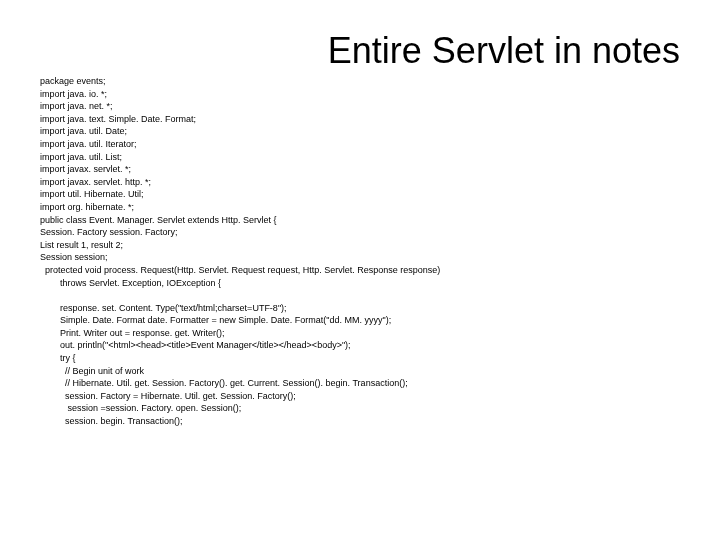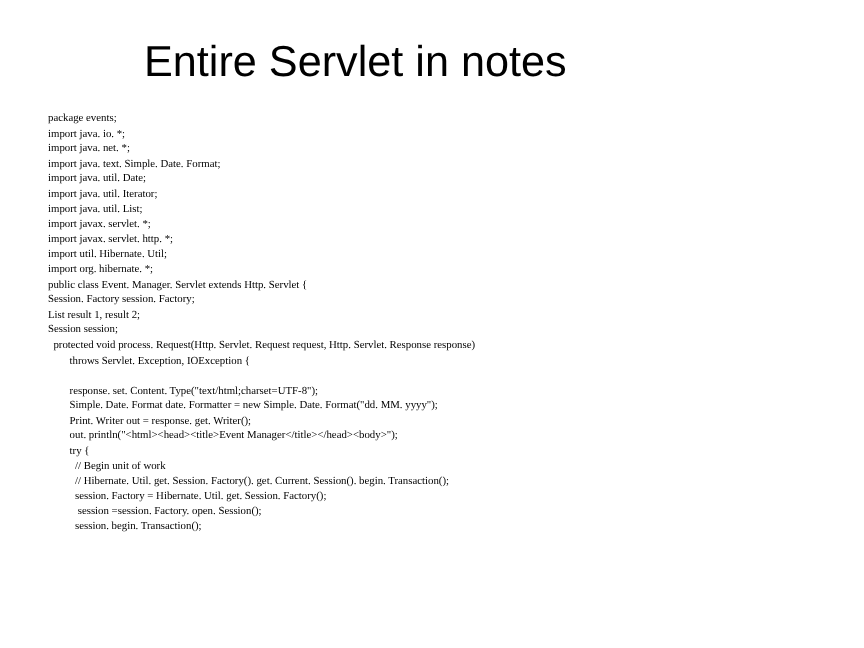--- a/index.html
+++ b/index.html
@@ -10,30 +10,30 @@
     background: #ffffff;
     font-family: Arial, Helvetica, sans-serif;
     overflow: hidden;
   }
   .slide {
     padding: 20px 40px 0 40px;
   }
   .title {
     font-size: 36px;
     font-weight: normal;
-    text-align: left;
-    margin: 10px 0 20px 80px;
+    text-align: right;
+    margin: 10px 0 3px 80px;
     color: #000;
   }
   .code {
     font-size: 9px;
     line-height: 1.4;
     color: #000;
     white-space: pre;
-    font-family: Liberation Serif, serif;
+    font-family: Liberation Sans, sans-serif;
   }
 </style>
 </head>
 <body>
 
 <div class="slide">
   <div class="title">Entire Servlet in notes</div>
   <div class="code">package events;
 import java. io. *;
 import java. net. *;

